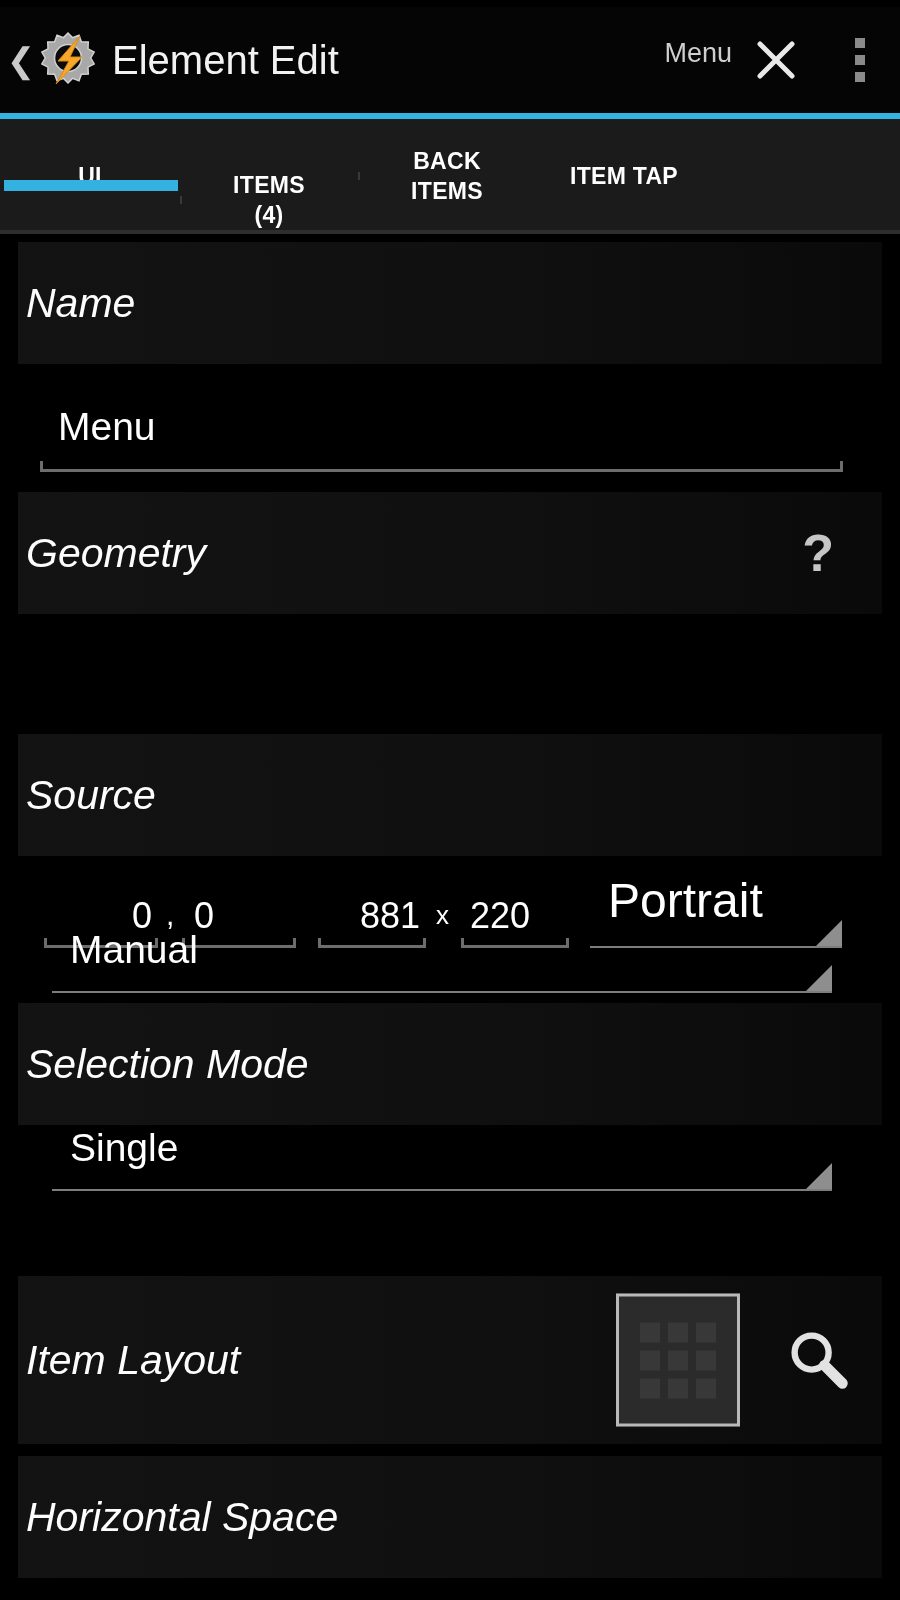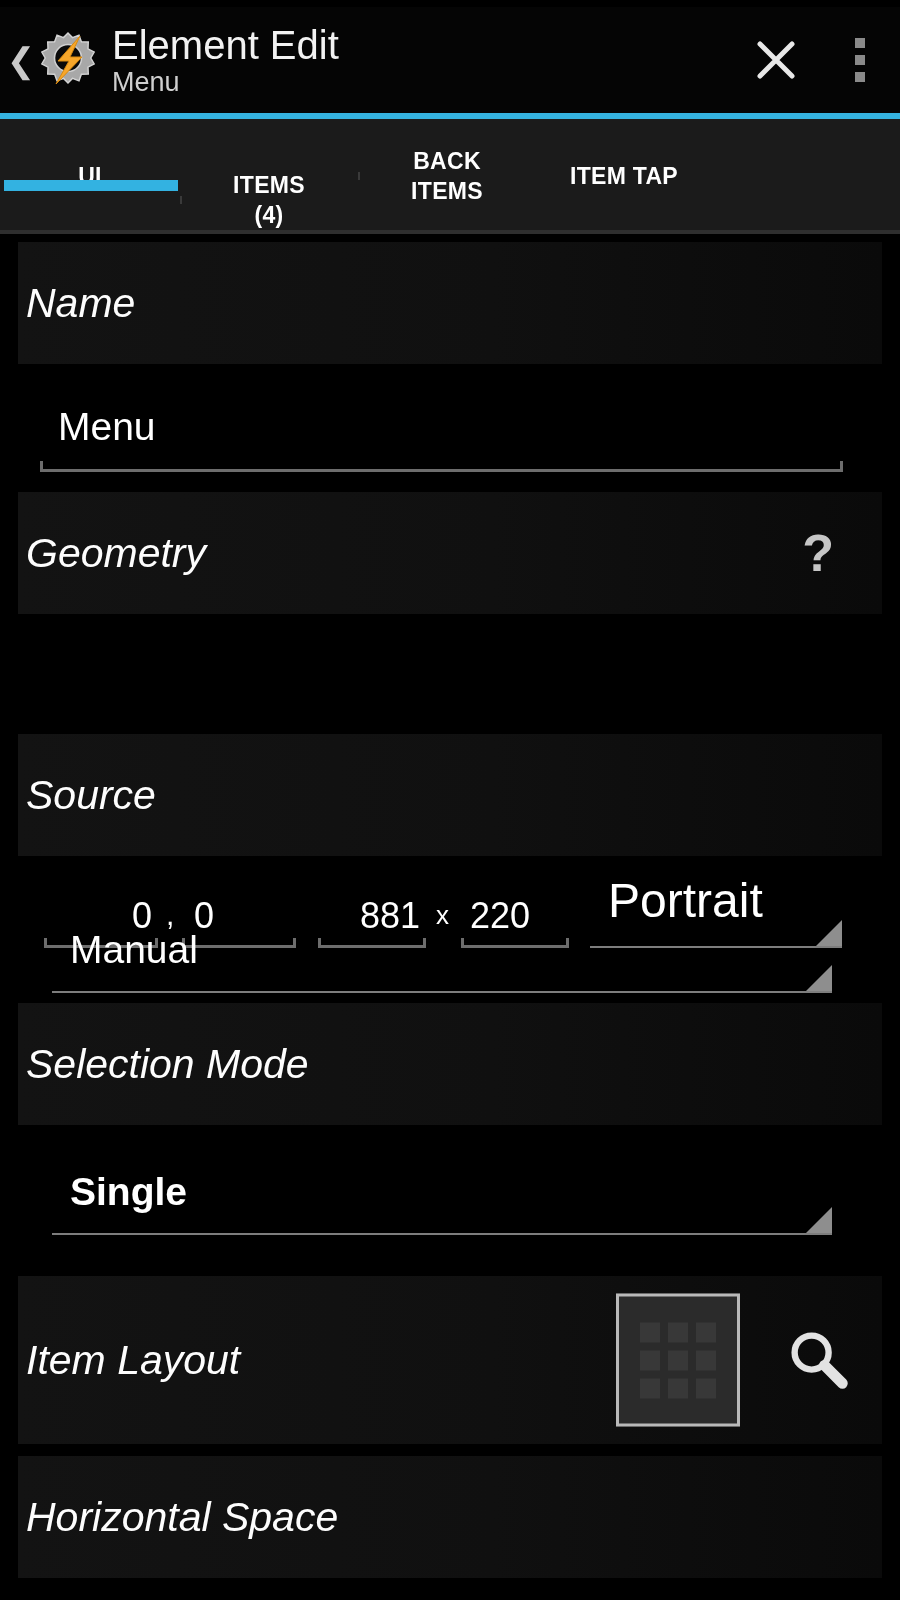--- a/index.html
+++ b/index.html
@@ -20,21 +20,21 @@
     background:#050505;
     display:flex; align-items:center;
   }
   .back-chevron {
     width:30px; margin-left:6px;
     color:#c9c9c9; font-size:34px; line-height:1;
     text-align:center; user-select:none;
   }
   .app-logo { width:64px; height:64px; position:relative; flex:0 0 auto; margin-right:12px; }
   .app-logo svg { display:block; }
-  .title-block { display:flex; flex-direction:column; justify-content:center; flex:1 1 auto; }
+  .title-block { display:flex; flex-direction:row; justify-content:space-between; flex:1 1 auto; }
   .title-main {
     color:#f2f2f2; font-size:40px; line-height:44px; font-weight:400;
     letter-spacing:0px;
   }
   .title-sub {
     color:#cfcfcf; font-size:27px; line-height:31px; font-weight:400;
   }
   .hdr-btn {
     flex:0 0 auto; display:flex; align-items:center; justify-content:center;
     height:106px;
@@ -276,21 +276,21 @@
   <div class="spinner" style="left:52px; top:684px; width:780px; height:66px;margin-top:9px;">
     <div class="sp-val" style="padding-left:18px;">Manual</div>
     <span class="sp-line"></span>
     <span class="sp-tri"></span>
   </div>
 
   <div class="section-head" style="top:769px; height:122px;">
     <span class="sh-label">Selection Mode</span>
   </div>
 
-  <div class="spinner" style="left:52px; top:935px; width:780px; height:66px;font-weight:bold;">
+  <div class="spinner" style="left:52px; top:891px; width:780px; height:66px;">
     <div class="sp-val" style="padding-left:18px;">Single</div>
     <span class="sp-line"></span>
     <span class="sp-tri"></span>
   </div>
 
   <div class="section-head" style="top:1042px; height:168px;">
     <span class="sh-label">Item Layout</span>
 
     <div class="layout-thumb">
       <span class="thumb-grid">

